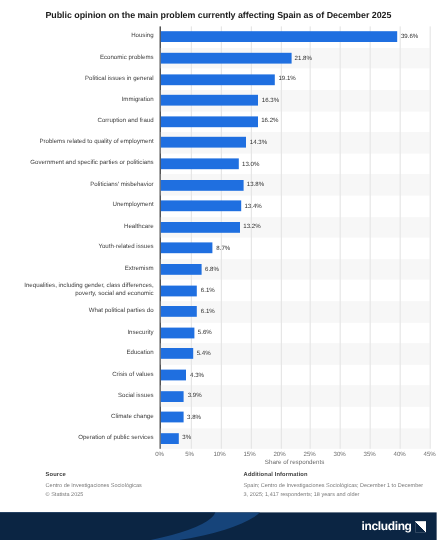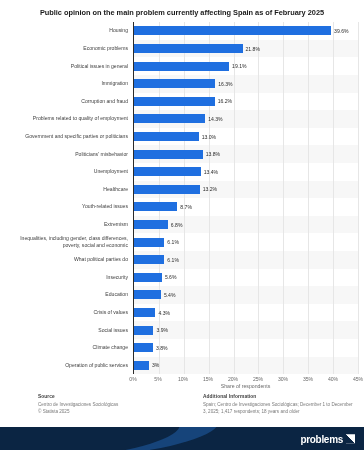--- a/index.html
+++ b/index.html
@@ -193,21 +193,21 @@
     position: absolute; inset: 0;
     background: linear-gradient(45deg, #0b2543 48%, #ffffff 48%);
   }
 </style>
 </head>
 <body>
 
 <div id="root">
 
   <div class="title-wrap">
-    <div class="title">Public opinion on the main problem currently affecting Spain as of February 2025</div>
+    <div class="title">Public opinion on the main problem currently affecting Spain as of December 2025</div>
   </div>
 
   <div class="chart-area">
     <div class="plot">
       <div class="cat-col">
           <div class="cat-label" style="top: 5.3px;">Housing</div>
           <div class="cat-label" style="top: 22.9px;">Economic problems</div>
           <div class="cat-label" style="top: 40.5px;">Political issues in general</div>
           <div class="cat-label" style="top: 58.1px;">Immigration</div>
           <div class="cat-label" style="top: 75.7px;">Corruption and fraud</div>
@@ -331,19 +331,19 @@
     <div class="foot-col">
       <div class="foot-head">Additional Information</div>
       <div class="foot-line">Spain; Centro de Investigaciones Sociológicas; December 1 to December</div>
       <div class="foot-line">3, 2025; 1,417 respondents; 18 years and older</div>
     </div>
 
     <div class="footer-bar">
       <div class="swoosh"></div>
       <div class="swoosh2"></div>
       <div class="brand">
-        <span class="brand-text">problems</span>
+        <span class="brand-text">including</span>
         <span class="brand-mark"></span>
       </div>
     </div>
   </div>
 
 </div>
 
 </body></html>

